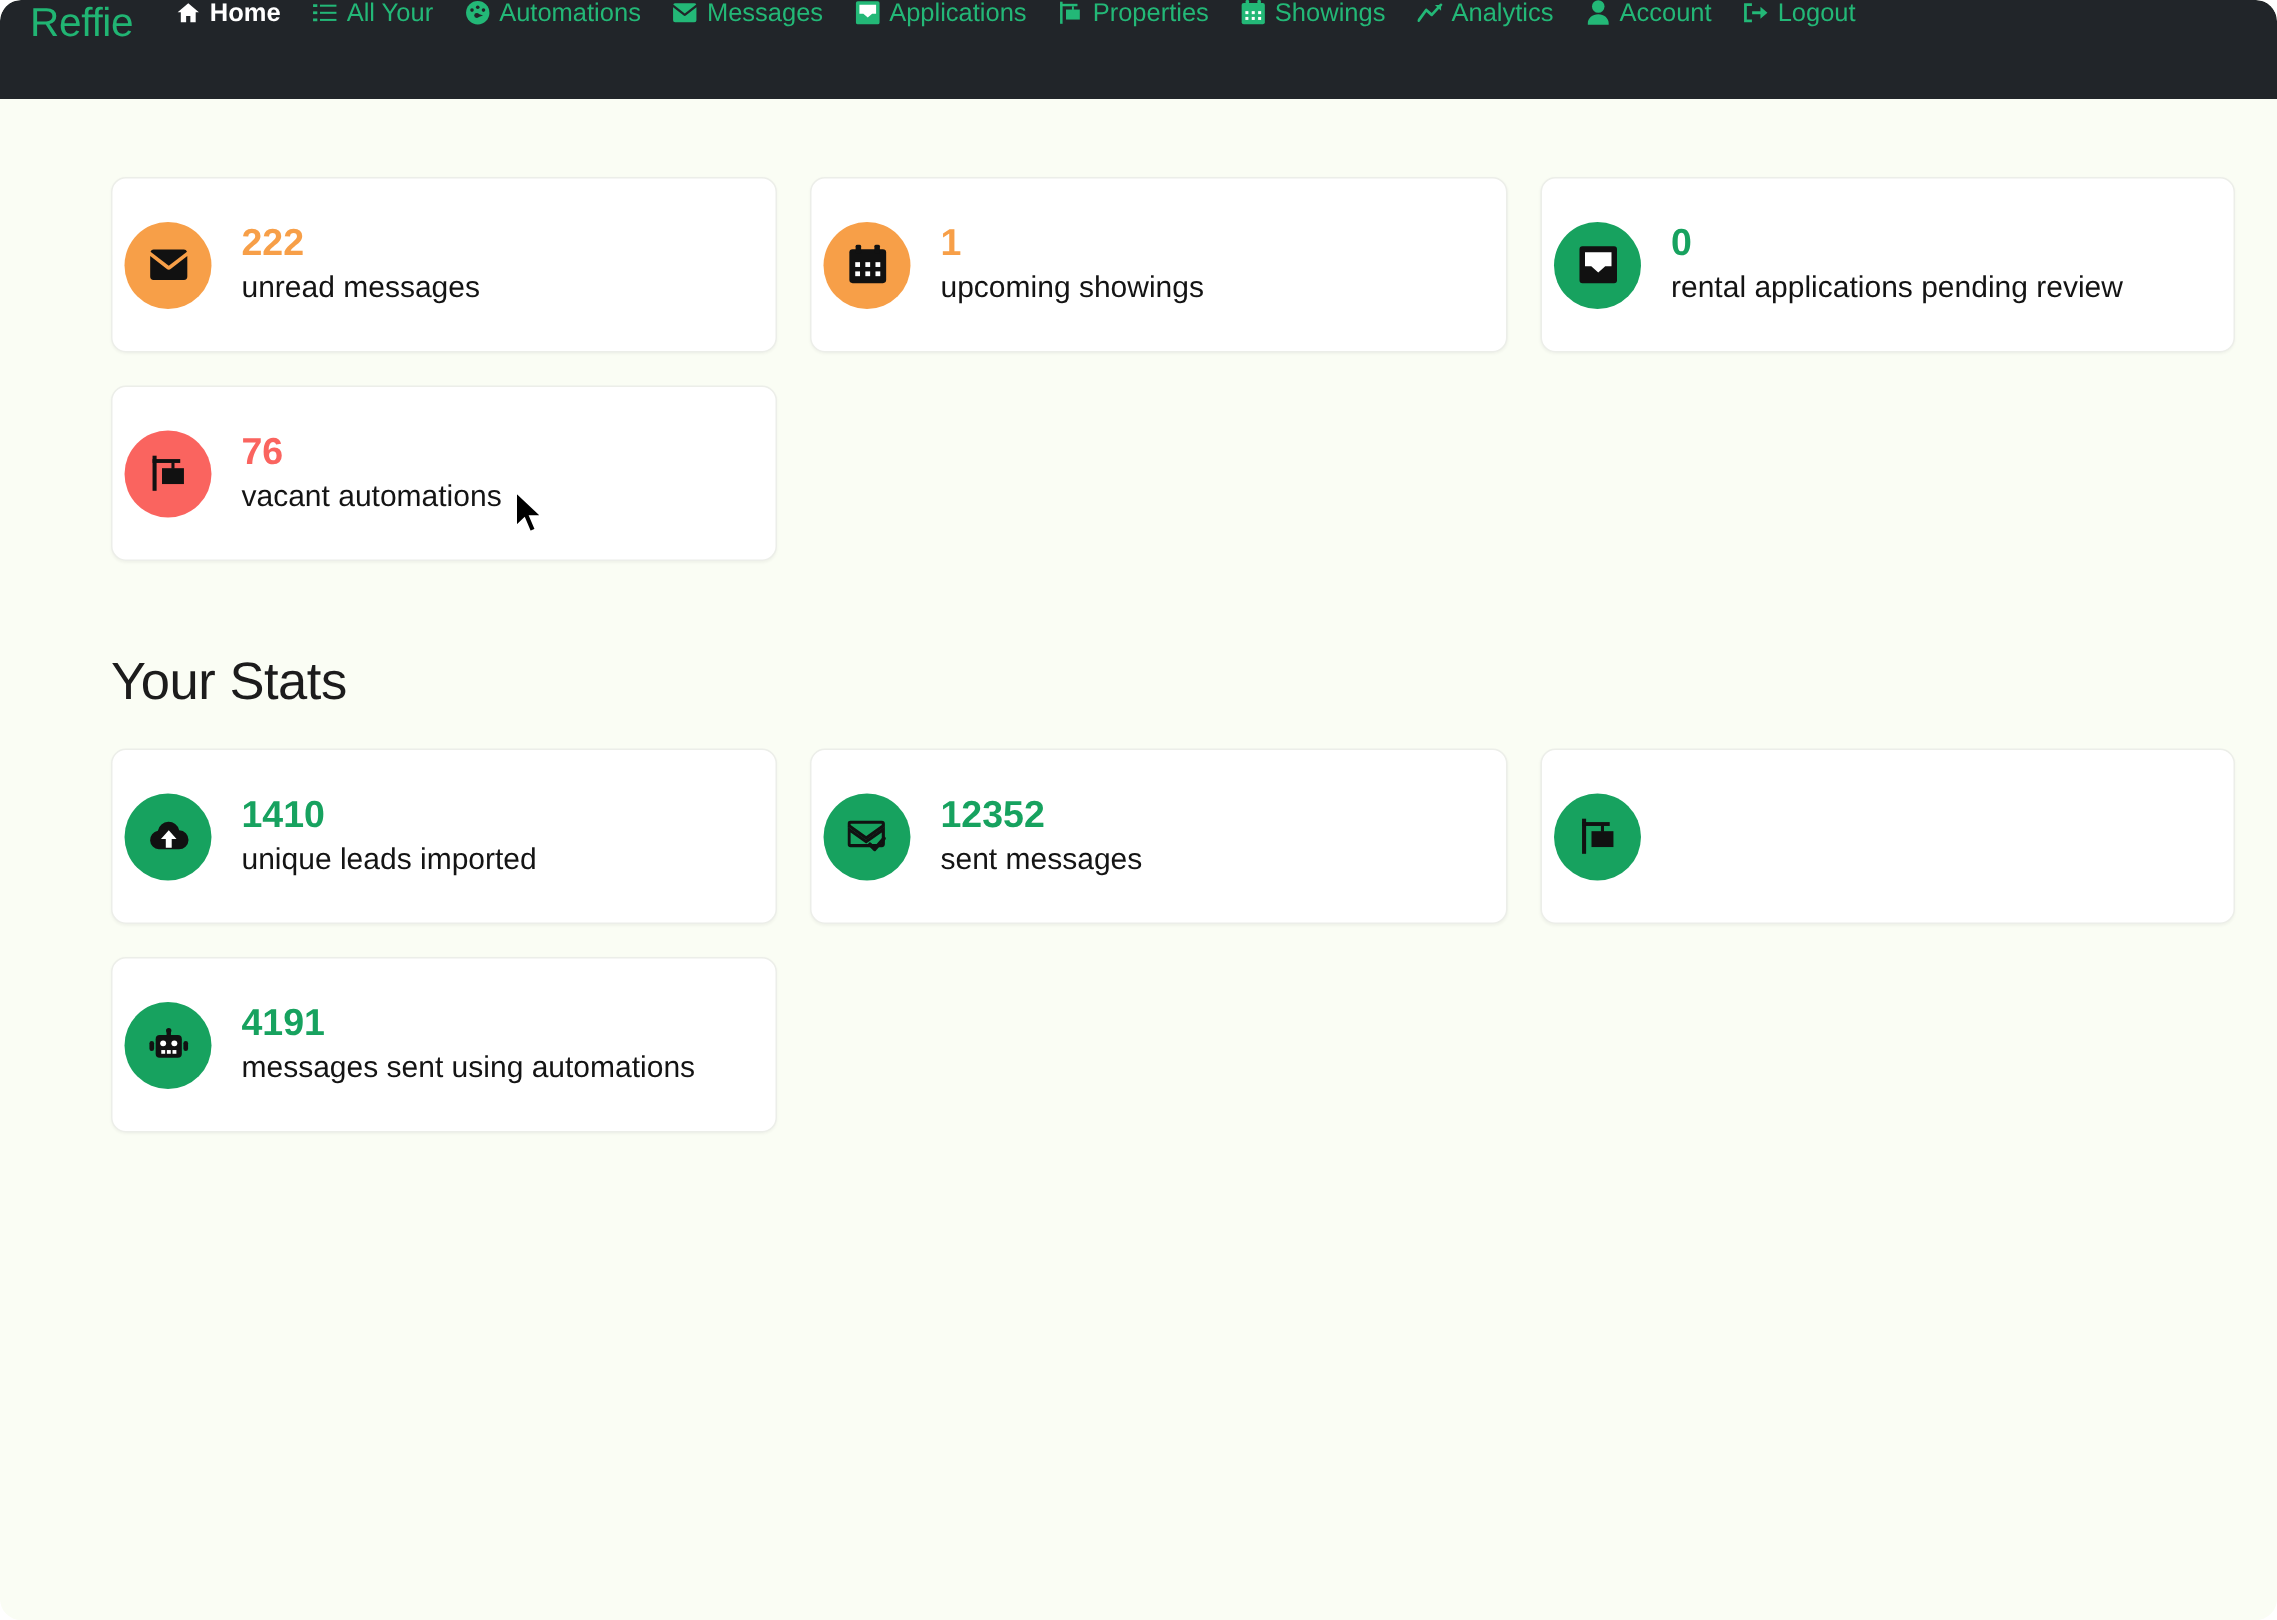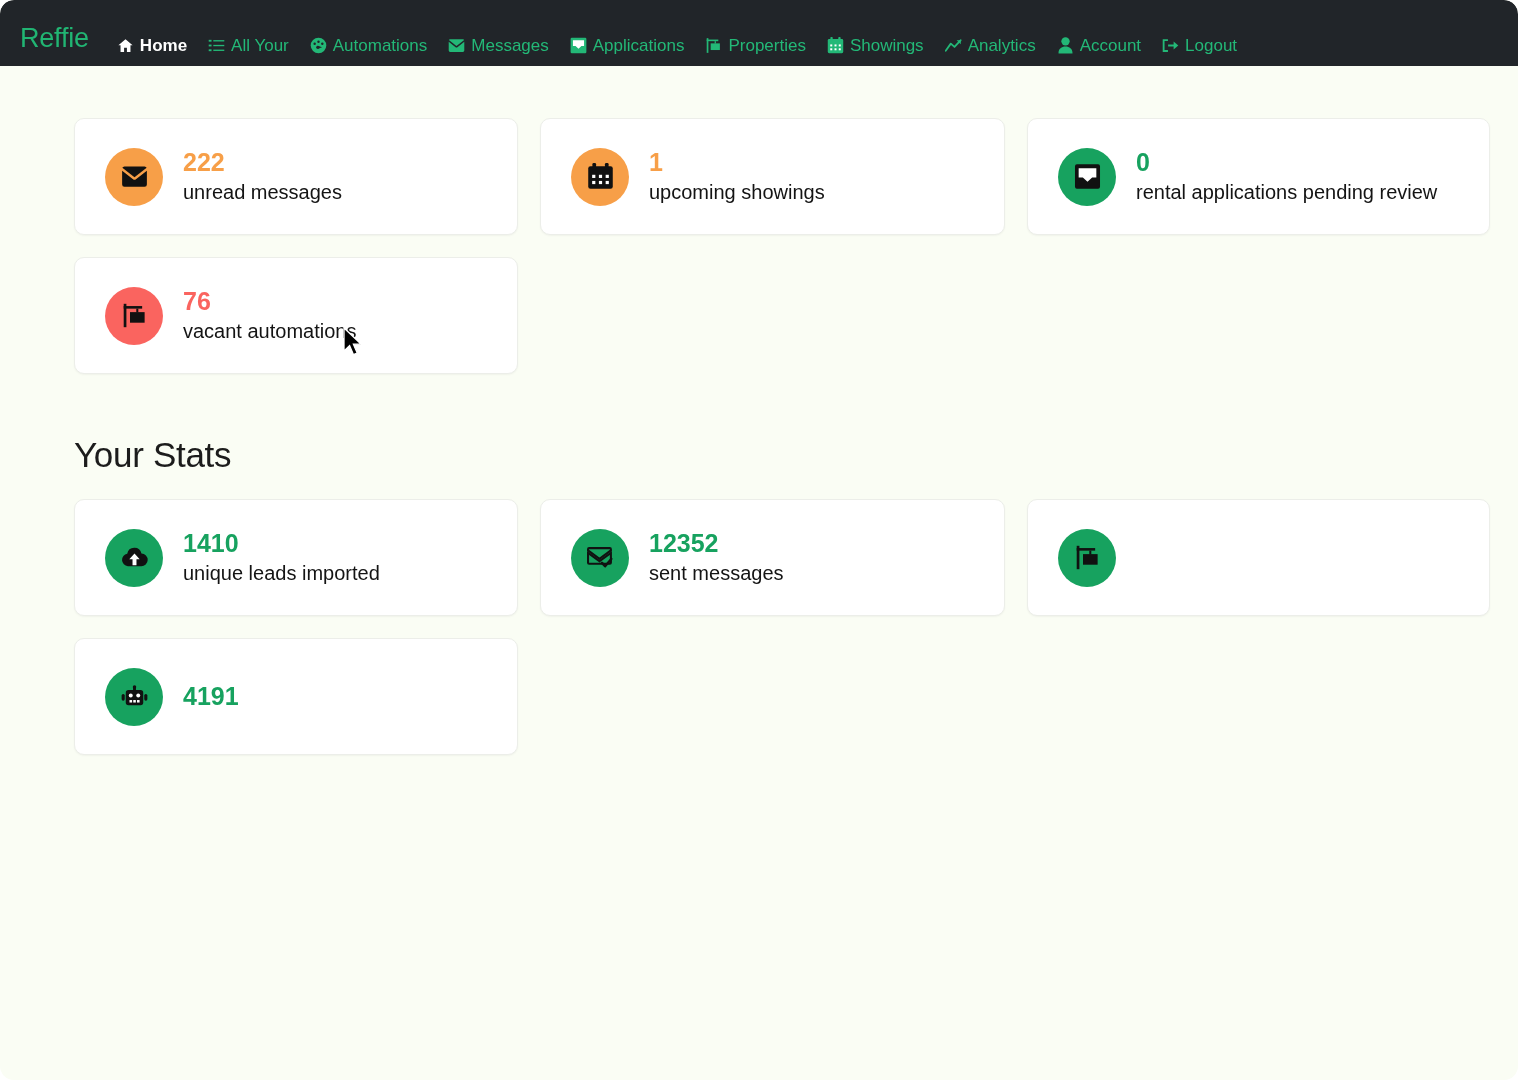--- a/index.html
+++ b/index.html
@@ -19,21 +19,21 @@
     background: #fafdf4;
     border-radius: 14px;
     overflow: hidden;
   }
 
   
   .navbar {
     height: 66px;
     background: #212529;
     display: flex;
-    align-items: flex-end;
+    align-items: flex-start;
     padding: 0 14px 12px 14px;
     border-top-left-radius: 14px;
     border-top-right-radius: 14px;
   }
 
   .brand {
     color: #21b573;
     font-size: 27px;
     font-weight: 400;
     letter-spacing: -0.2px;
@@ -86,21 +86,21 @@
     max-width: 1400px;
   }
 
   .card {
     background: #ffffff;
     border: 1px solid #eceee9;
     border-radius: 10px;
     height: 117px;
     display: flex;
     align-items: center;
-    padding-left: 30px;
+    padding-left: 8px;
     box-shadow: 0 1px 2px rgba(18, 25, 15, 0.045);
   }
 
   .badge {
     width: 58px;
     height: 58px;
     min-width: 58px;
     border-radius: 50%;
     display: flex;
     align-items: center;
@@ -360,20 +360,21 @@
               <rect x="22.4" y="7.6" width="3" height="6.4" rx="1.5"></rect>
               <circle cx="9.4" cy="9.1" r="1.9" fill="#ffffff"></circle>
               <circle cx="16.6" cy="9.1" r="1.9" fill="#ffffff"></circle>
               <rect x="8.2" y="13.4" width="2.5" height="2.4" fill="#ffffff"></rect>
               <rect x="11.8" y="13.4" width="2.5" height="2.4" fill="#ffffff"></rect>
               <rect x="15.4" y="13.4" width="2.5" height="2.4" fill="#ffffff"></rect>
             </svg>
           </div>
           <div class="card-text">
             <div class="card-number" style="color: rgb(23, 162, 95);">4191</div>
+            <div class="card-label">messages sent using automations</div>
           </div>
         </div>
       </div>
 
   </div>
 
   <div class="cursor" style="left: 343px; top: 327px;">
     <svg width="22" height="32" viewBox="0 0 22 32">
       <path d="M1,1 L1,24 L6.6,18.6 L10.4,27.6 L14.2,26 L10.4,17.2 L18.2,17.2 Z" fill="#000000" stroke="#ffffff" stroke-width="1.3"></path>
     </svg>

